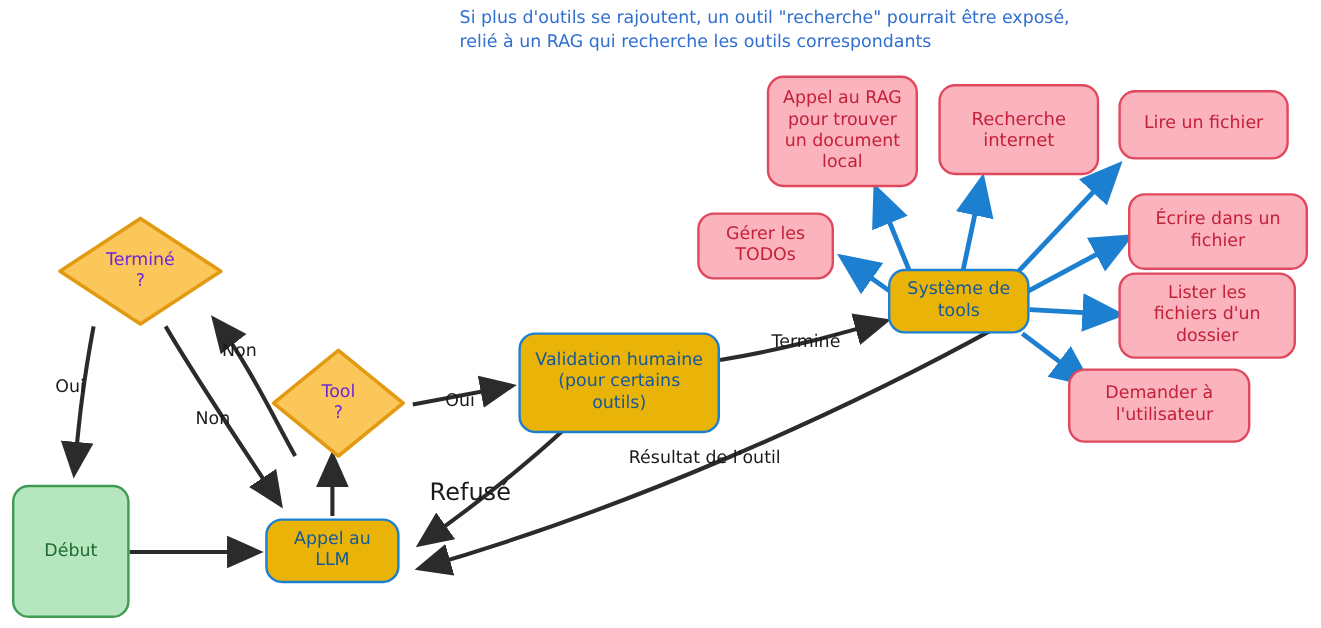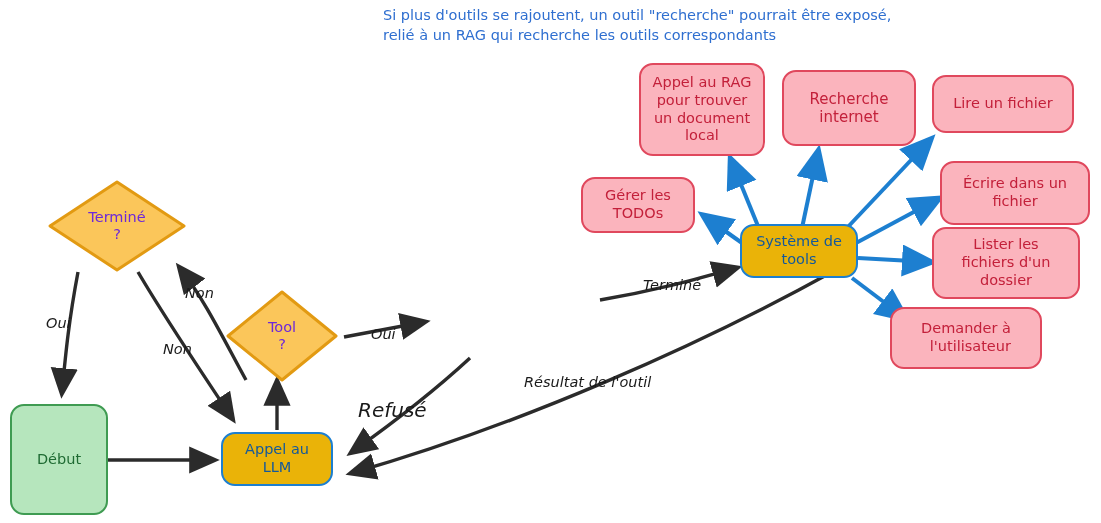--- a/index.html
+++ b/index.html
@@ -77,21 +77,20 @@
     align-items: center;
     justify-content: center;
     text-align: center;
     color: #6d28d9;
     white-space: pre-line;
     line-height: 1.2;
   }
   .edge-label {
     position: absolute;
     color: #1a1a1a;
-    font-style: italic;
     white-space: pre-line;
   }
   .note {
     position: absolute;
     color: #2f6fd0;
     white-space: pre-line;
     line-height: 1.35;
   }
 </style>
 </head>
@@ -192,20 +191,25 @@
   <div class="node rrect n-red" style="left:581px; top:177px; width:114px; height:56px; font-size:14.5px;">
     <span>Gérer les
 TODOs</span>
   </div>
 
   <div class="node rrect n-blue" style="left:740px; top:224px; width:118px; height:54px; font-size:14.5px;">
     <span>Système de
 tools</span>
   </div>
 
+  <div class="node rrect n-blue" style="left:432px; top:277px; width:168px; height:84px; font-size:14.5px;">
+    <span>Validation humaine
+(pour certains
+outils)</span>
+  </div>
 
   <div class="node rrect n-blue" style="left:221px; top:432px; width:112px; height:54px; font-size:14.5px;">
     <span>Appel au
 LLM</span>
   </div>
 
   <div class="node rrect n-green" style="left:10px; top:404px; width:98px; height:111px; font-size:14.5px;">
     <span>Début</span>
   </div>
 

